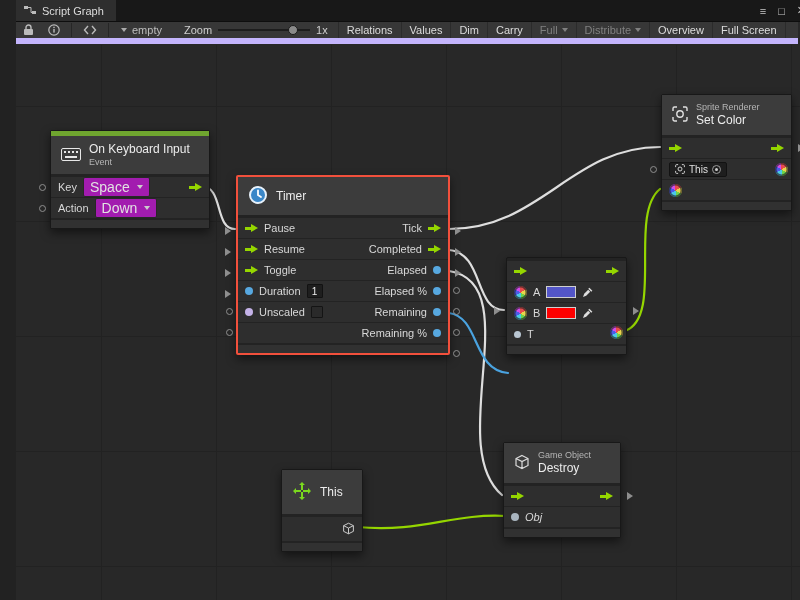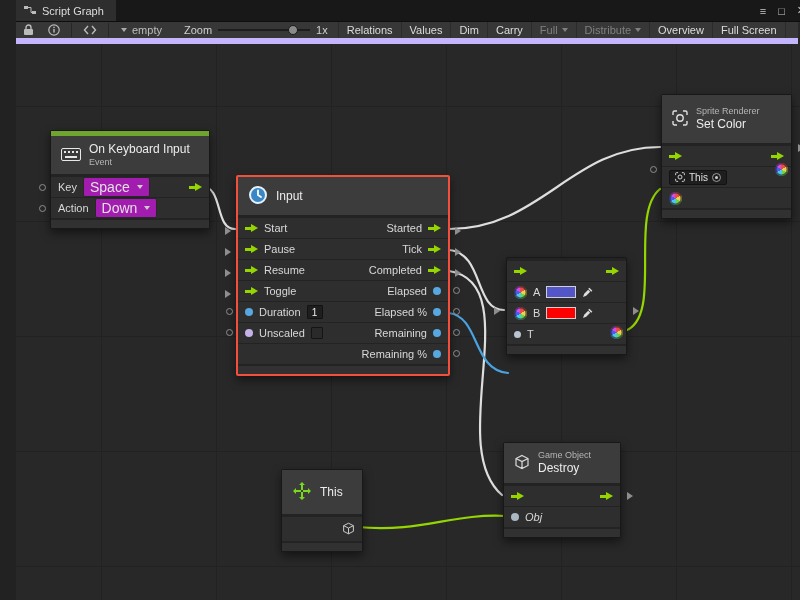--- a/index.html
+++ b/index.html
@@ -242,33 +242,23 @@
     </div>
 
     <div class="node selected" style="left:220px; top:130px; width:214px;">
       <div class="node-header" style="height:38px;">
         <span>
           <svg width="20" height="20" viewBox="0 0 20 20">
               <circle cx="10" cy="10" r="8" fill="#3a87c8" stroke="#e8f2fb" stroke-width="2"></circle>
               <path d="M10 5.5V10l3 2" stroke="#fff" stroke-width="1.8" fill="none" stroke-linecap="round"></path>
             </svg>
         </span>
-        <span class="node-title">Input</span>
+        <span class="node-title">Timer</span>
       </div>
       <div class="node-body" style="padding-top:3px;">
-        <div class="trow">
-          <span class="pl">
-              <span class="fa"></span>
-              <span class="plabel">Start</span>
-            </span>
-          <span class="pr">
-              <span class="plabel">Started</span>
-              <span class="fa"></span>
-            </span>
-        </div>
         <div class="trow">
           <span class="pl">
               <span class="fa"></span>
               <span class="plabel">Pause</span>
             </span>
           <span class="pr">
               <span class="plabel">Tick</span>
               <span class="fa"></span>
             </span>
         </div>
@@ -371,21 +361,21 @@
           <span class="plabel">T</span>
         </div>
       </div>
       <div class="node-footer"></div>
       <span class="ext-t" style="left:-13px; top:49px;"></span>
       <span class="ext-t" style="right:-13px; top:49px;"></span>
       <span class="wheel out-wheel" style="right:3px; top:68px;"></span>
     </div>
 
     <div class="node" style="left:645px; top:49px; width:131px;">
-      <div class="node-header" style="height:48px;">
+      <div class="node-header" style="height:40px;">
         <span>
           <svg width="16" height="16" viewBox="0 0 16 16" fill="none" stroke="#e0e0e0" stroke-width="1.4">
               <path d="M1 5V2.5A1.5 1.5 0 0 1 2.5 1H5M11 1h2.5A1.5 1.5 0 0 1 15 2.5V5M15 11v2.5a1.5 1.5 0 0 1-1.5 1.5H11M5 15H2.5A1.5 1.5 0 0 1 1 13.5V11"></path>
               <circle cx="8" cy="8" r="3.2"></circle>
             </svg>
         </span>
         <span class="hdr-col">
           <span class="node-cat">Sprite Renderer</span>
           <span class="node-title">Set Color</span>
         </span>

